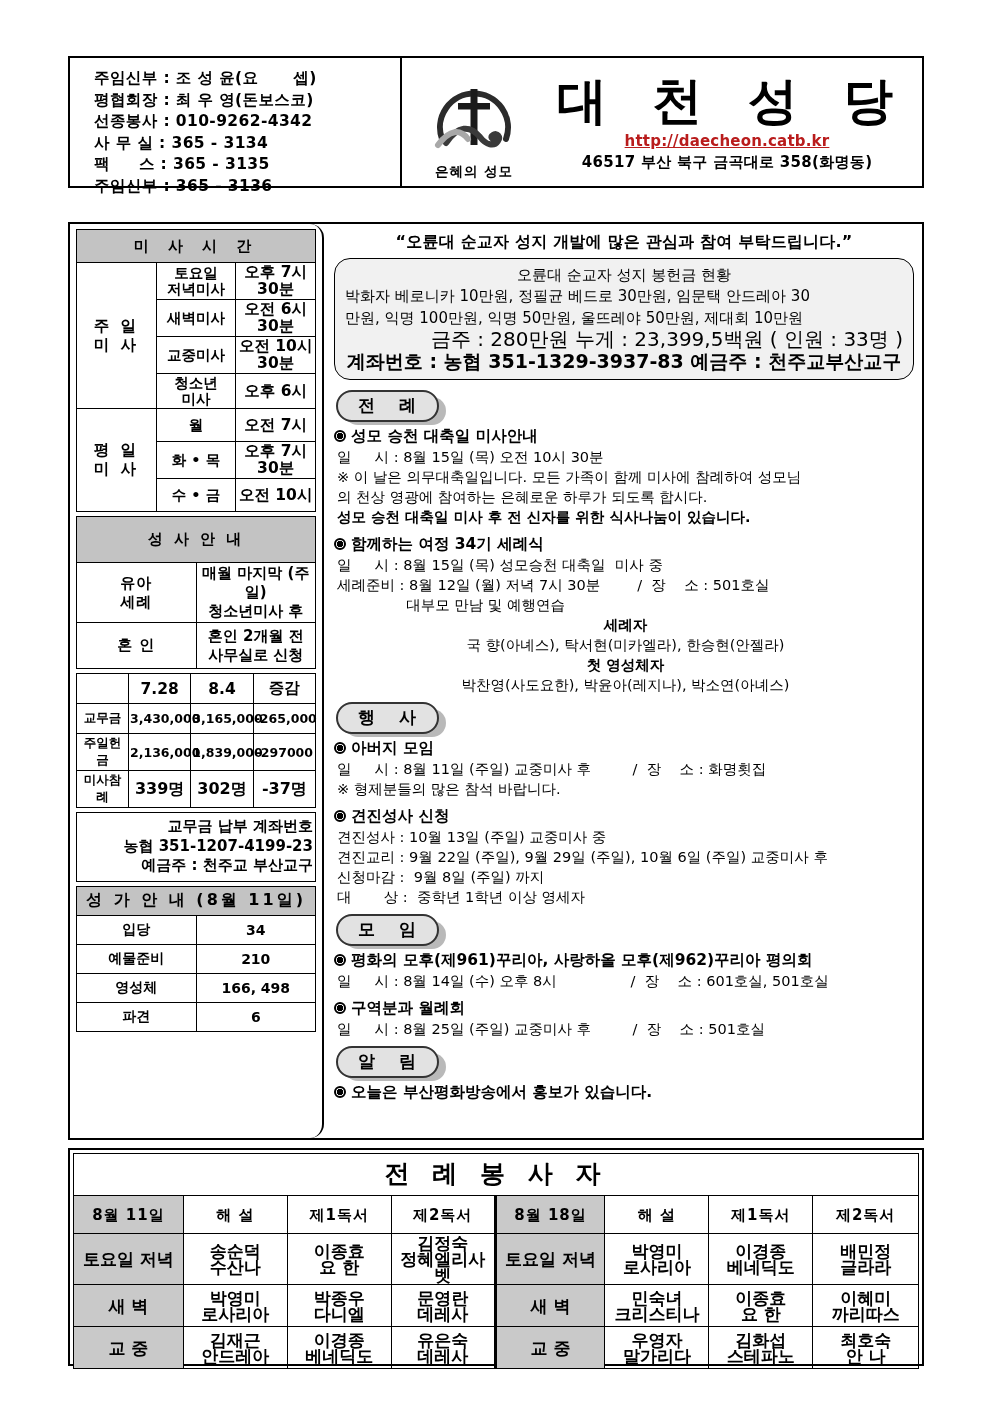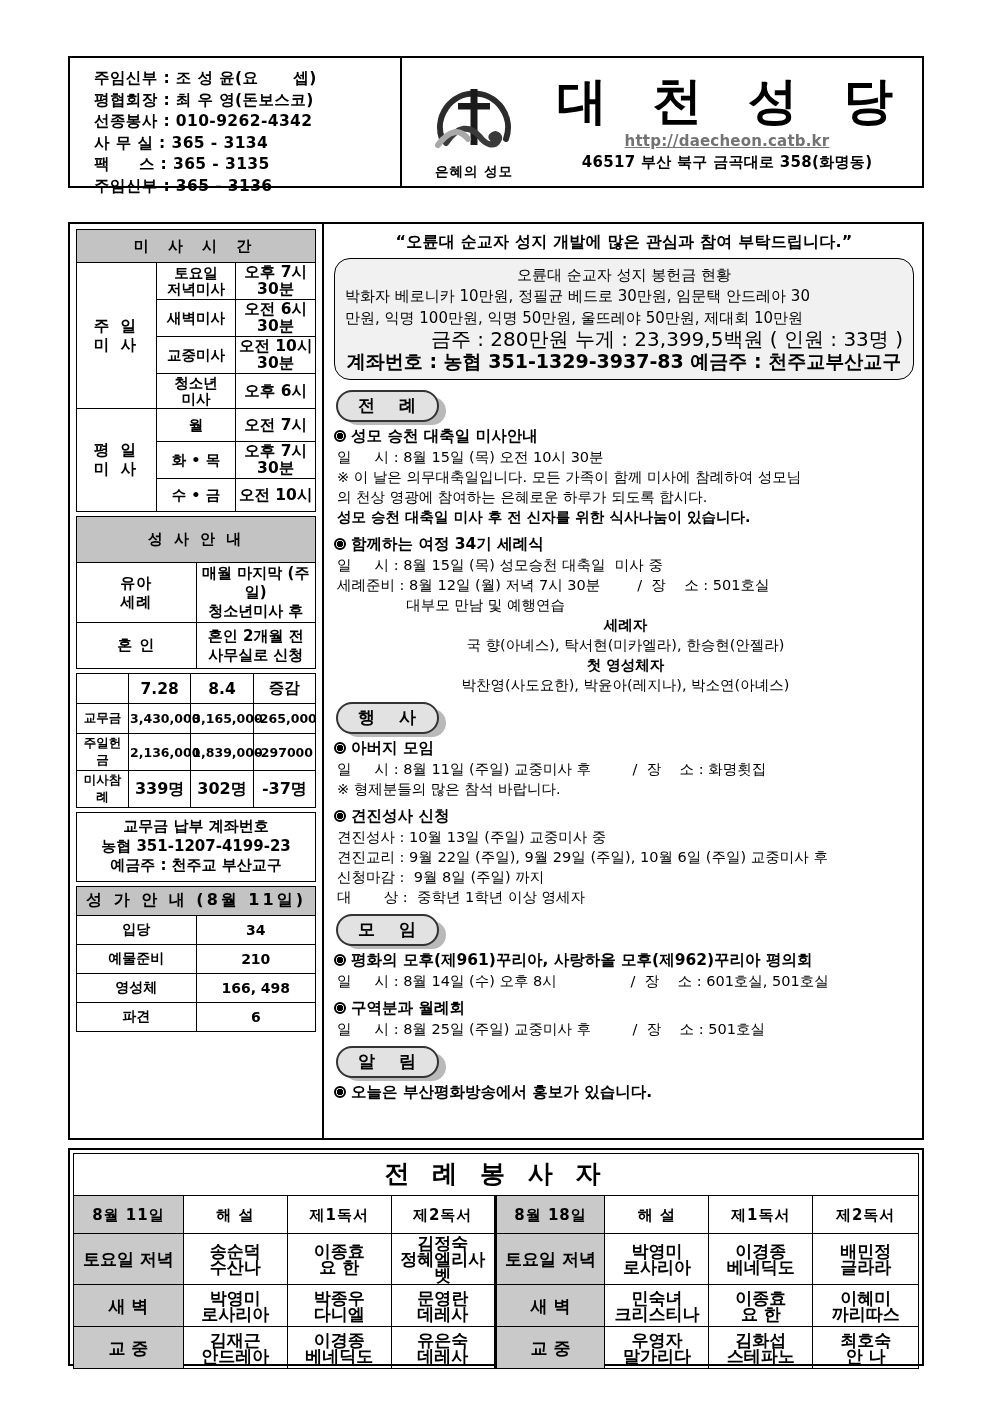--- a/index.html
+++ b/index.html
@@ -47,40 +47,41 @@
     font-size: 13.5px; font-weight: bold; letter-spacing: 1px;
     margin-top: -4px;
   }
   .title-wrap { flex: 1; text-align: center; padding-right: 8px; }
   .church-title {
     font-size: 50px; font-weight: bold;
     letter-spacing: 14px; line-height: 58px;
     white-space: pre; padding-left: 10px;
   }
   .church-url {
-    font-size: 15px; font-weight: bold; color: #737373;
+    font-size: 15px; font-weight: bold; color: #b91c1c;
     text-decoration: underline; margin-top: 2px;
     letter-spacing: 0.2px;
   }
   .church-addr {
     font-size: 15px; font-weight: bold; margin-top: 3px;
     letter-spacing: 0.3px;
   }
 
   
   .body-frame {
     position: absolute; left: 68px; top: 222px;
     width: 856px; height: 918px;
     border: 2px solid #000;
     display: flex;
   }
   .col-left {
     width: 254px; height: 100%;
     border-right: 2px solid #000;
     padding: 5px 6px 0 6px;
+    border-radius: 14px;
   }
   .col-right { flex: 1; height: 100%; padding: 6px 8px 0 10px; }
 
   
   table.t { border-collapse: collapse; width: 100%; table-layout: fixed; }
   table.t td, table.t th {
     border: 1.5px solid #000;
     text-align: center; vertical-align: middle;
     font-weight: bold;
     padding: 1px 1px;
@@ -102,21 +103,21 @@
 
   .off-tbl td { font-size: 14px; height: 30px; }
   .off-tbl .hd { font-size: 15.5px; }
   .off-tbl .rk { font-size: 12.5px; }
   .off-tbl .num { font-size: 12.5px; }
   .off-tbl .big { font-size: 16px; }
 
   .acct-box {
     border: 1.5px solid #000; border-top: none;
     font-size: 15px; font-weight: bold;
-    line-height: 19.5px; text-align: center;
+    line-height: 19.5px; text-align: right;
     padding: 4px 2px 5px 2px;
   }
   .hymn-tbl td { font-size: 14px; height: 29px; }
 
   
   .quote {
     text-align: center; font-weight: bold; font-size: 16px;
     letter-spacing: 0.2px; margin: 2px 0 5px 0;
   }
   .donate-box {

